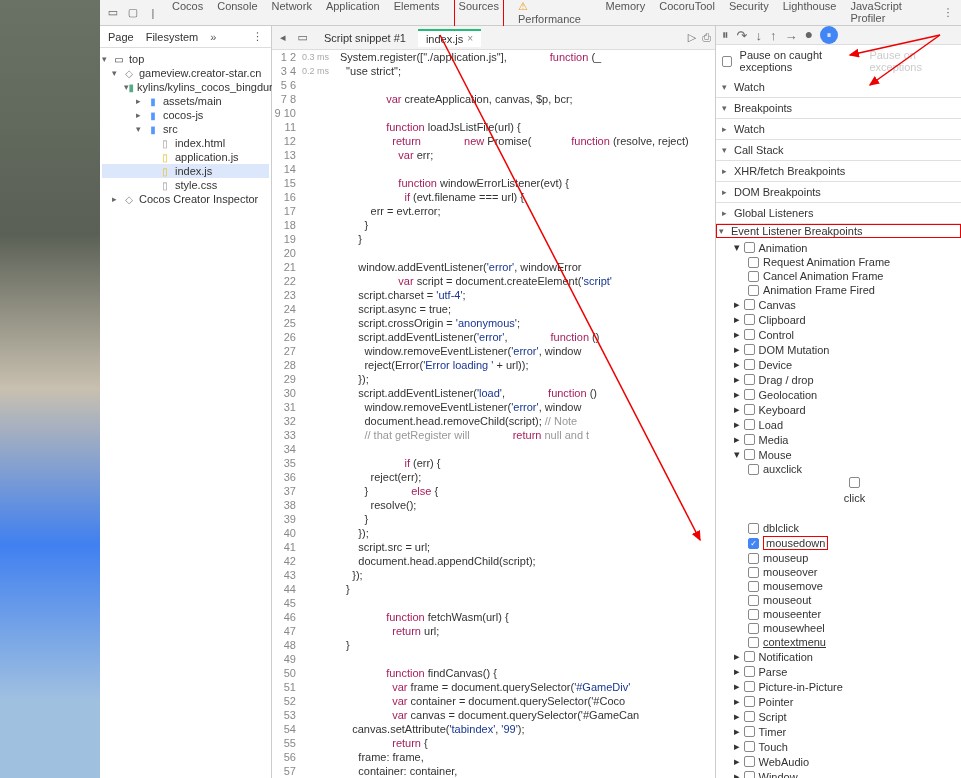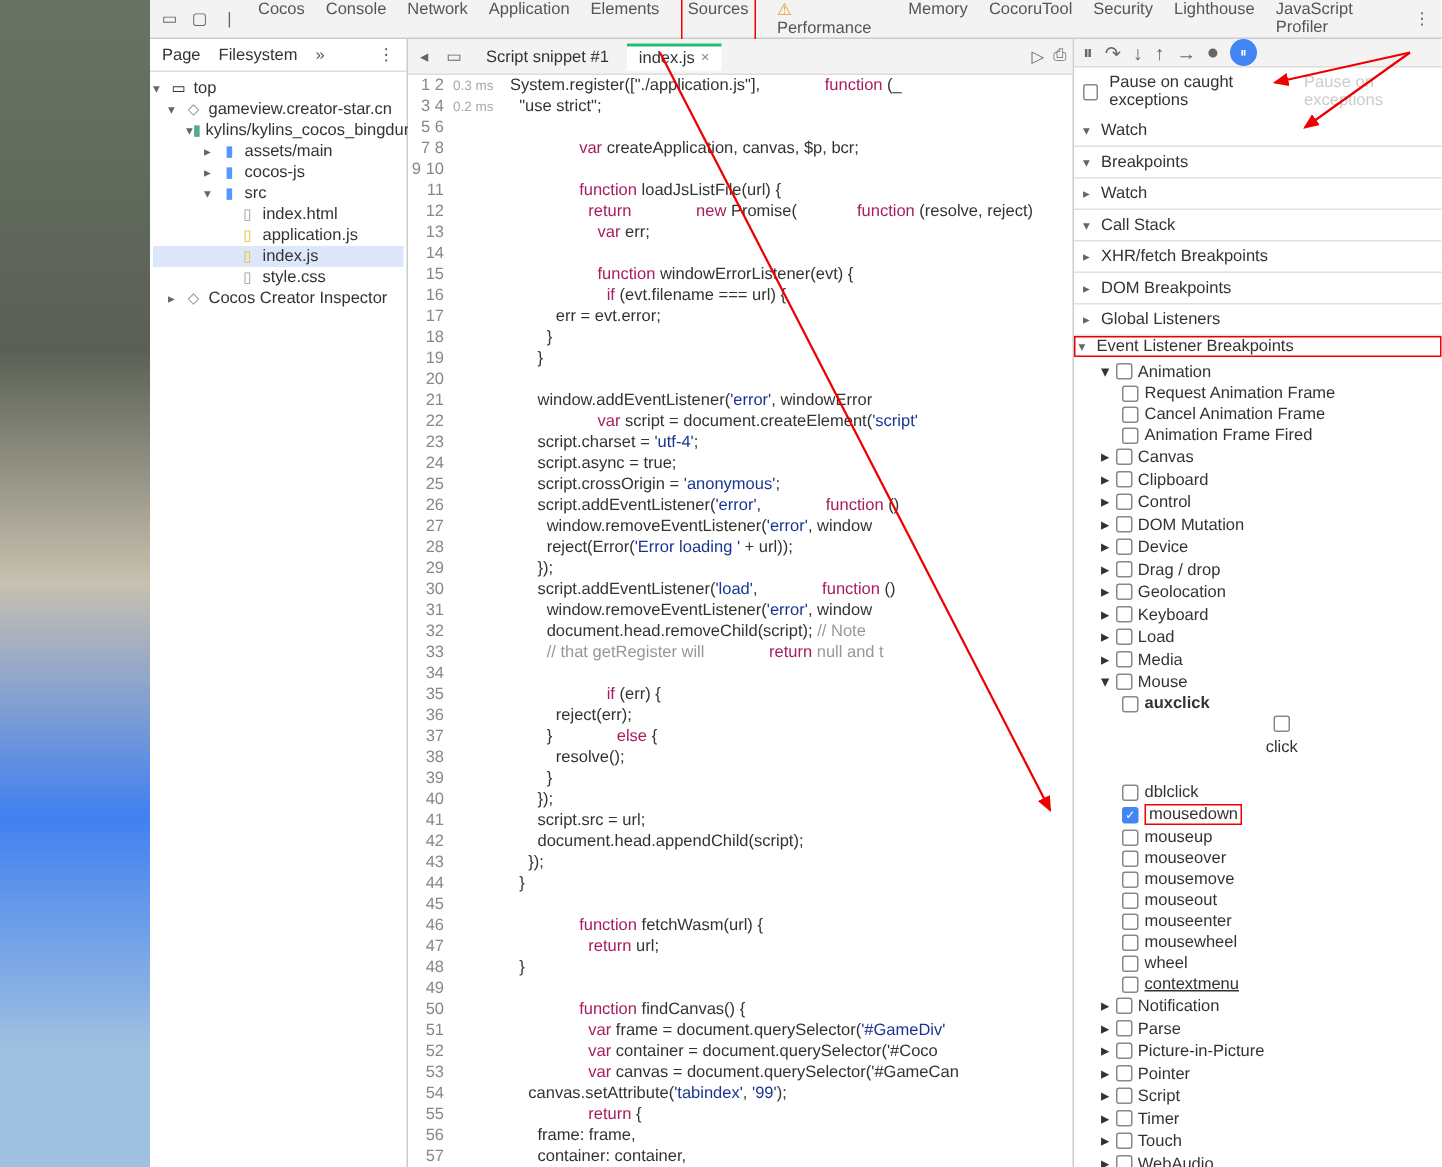--- a/index.html
+++ b/index.html
@@ -503,21 +503,21 @@
             <div class="rp-item" style="padding-left: 0px;">
               <span class="arr">▸</span>
               <span class="rp-cb"></span>
               <span>Media</span>
             </div>
             <div class="rp-item" style="padding-left: 0px;">
               <span class="arr">▾</span>
               <span class="rp-cb"></span>
               <span>Mouse</span>
             </div>
-            <div class="rp-item" style="padding-left: 14px; font-weight: bold;">
+            <div class="rp-item" style="padding-left: 14px;">
               <span class="rp-cb"></span>
               <span>auxclick</span>
             </div>
             <div class="rp-item" style="padding-left: 14px; flex-direction: column;">
               <span class="rp-cb"></span>
               <span>click</span>
             </div>
             <div class="rp-item" style="padding-left: 14px; margin-top: 16px;">
               <span class="rp-cb"></span>
               <span>dblclick</span>
@@ -542,24 +542,20 @@
               <span class="rp-cb"></span>
               <span>mouseout</span>
             </div>
             <div class="rp-item" style="padding-left: 14px;">
               <span class="rp-cb"></span>
               <span>mouseenter</span>
             </div>
             <div class="rp-item" style="padding-left: 14px;">
               <span class="rp-cb"></span>
               <span>mousewheel</span>
-            </div>
-            <div class="rp-item" style="padding-left: 14px;">
-              <span class="rp-cb"></span>
-              <span>wheel</span>
             </div>
             <div class="rp-item" style="padding-left: 14px; text-decoration: underline;">
               <span class="rp-cb"></span>
               <span>contextmenu</span>
             </div>
             <div class="rp-item" style="padding-left: 0px;">
               <span class="arr">▸</span>
               <span class="rp-cb"></span>
               <span>Notification</span>
             </div>

